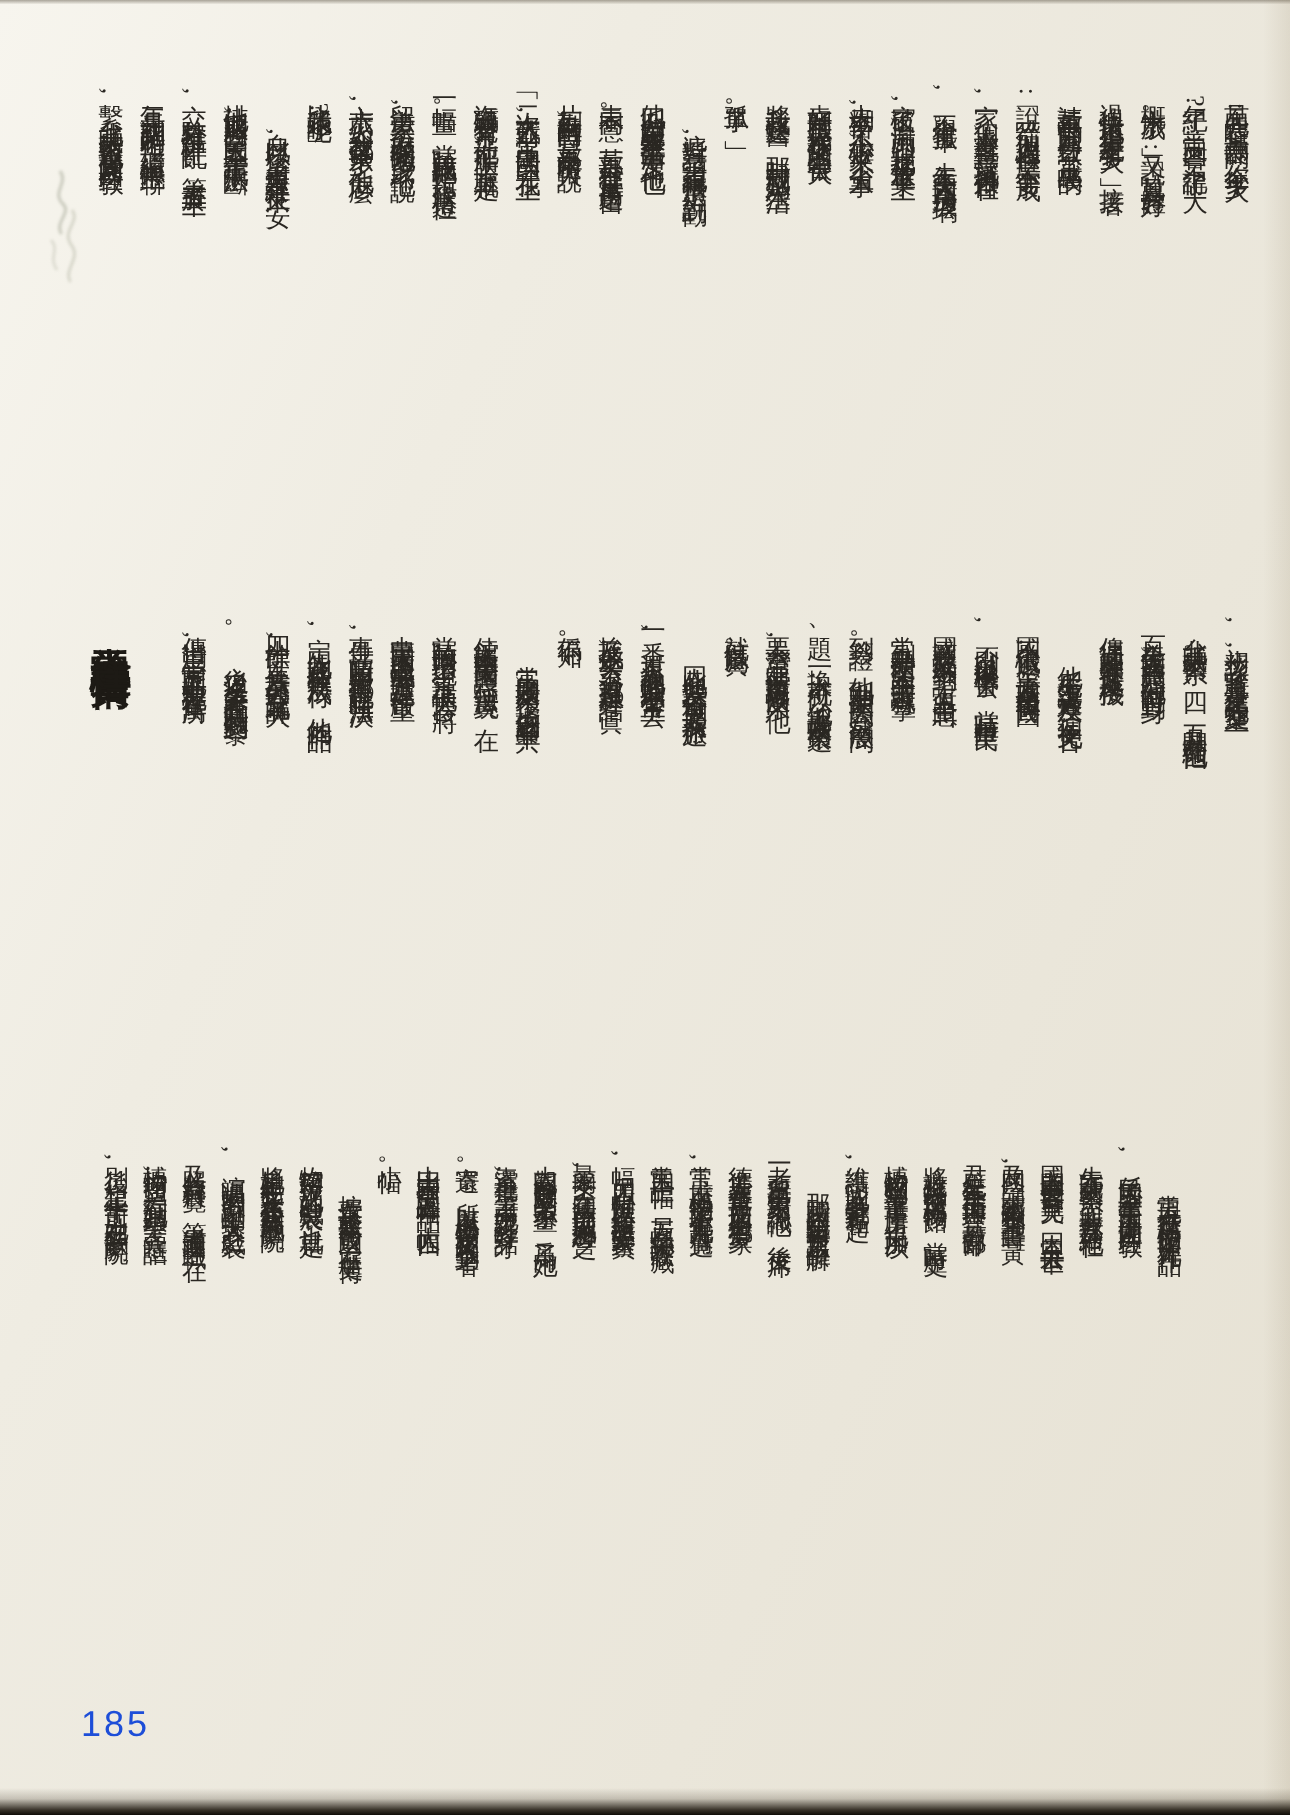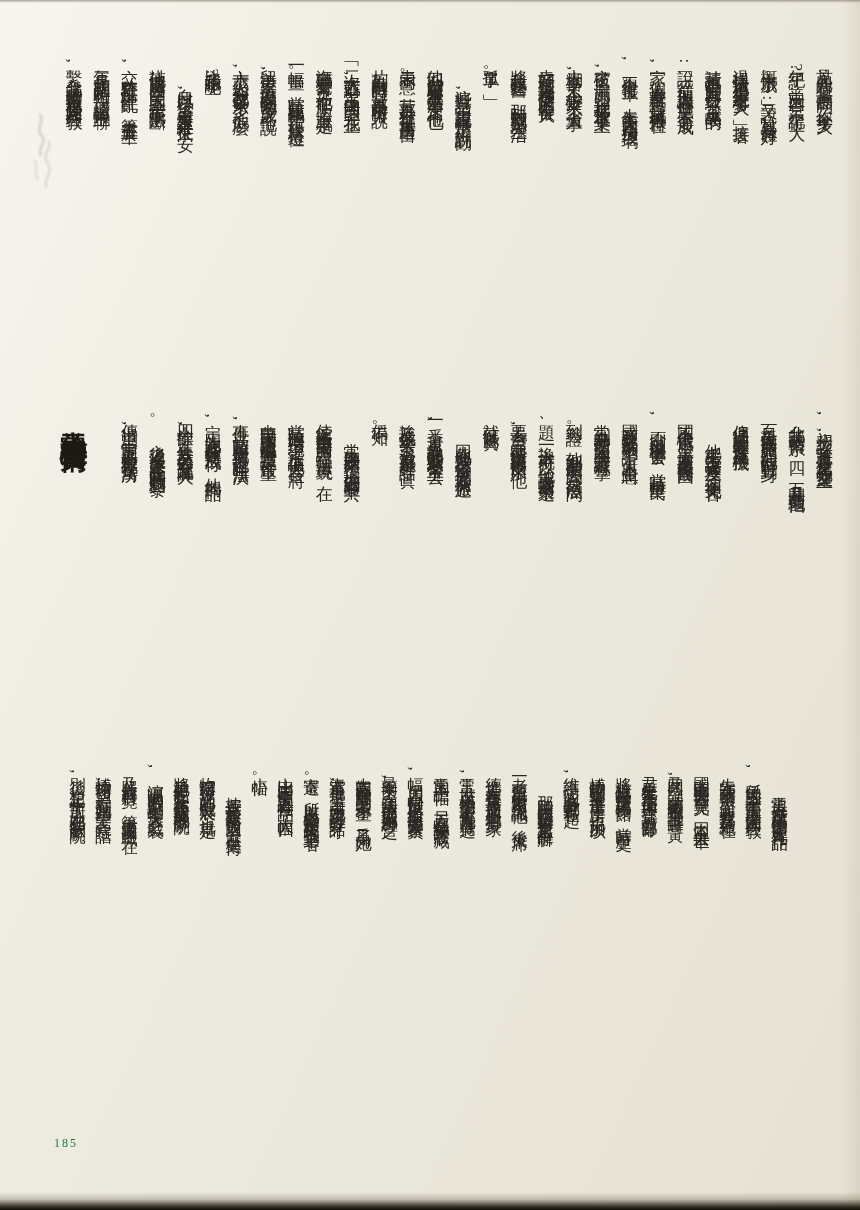--- a/index.html
+++ b/index.html
@@ -26,22 +26,22 @@
   .band-middle .vcol{width:27.8px;font-size:17px;letter-spacing:2.5px;}
   .band-bottom{top:764px;right:70px;height:332px;}
   .band-bottom .vcol{width:26px;font-size:16.5px;letter-spacing:2.6px;}
   .section-heading{
     position:absolute;left:56px;top:410px;height:250px;
     writing-mode:vertical-rl;text-orientation:mixed;
     font-size:27px;letter-spacing:2px;font-weight:700;color:#1d1a15;
   }
   .page-number{
     position:absolute;left:54px;top:1136px;
-    font-size:12px;letter-spacing:2px;color:#15803d;
-    font-family:Liberation Serif, serif;
+    font-size:24px;letter-spacing:2px;color:#1d4ed8;
+    font-family:Liberation Sans, sans-serif;
   }
   .edge-top{
     position:absolute;top:0;left:0;width:100%;height:3px;
     background:linear-gradient(to bottom,rgba(75,66,50,0.45),rgba(75,66,50,0));
   }
   .edge-right{
     position:absolute;top:0;right:0;width:18px;height:100%;
     background:linear-gradient(to right,rgba(140,125,95,0),rgba(140,125,95,0.14));
   }
   .edge-bottom{

